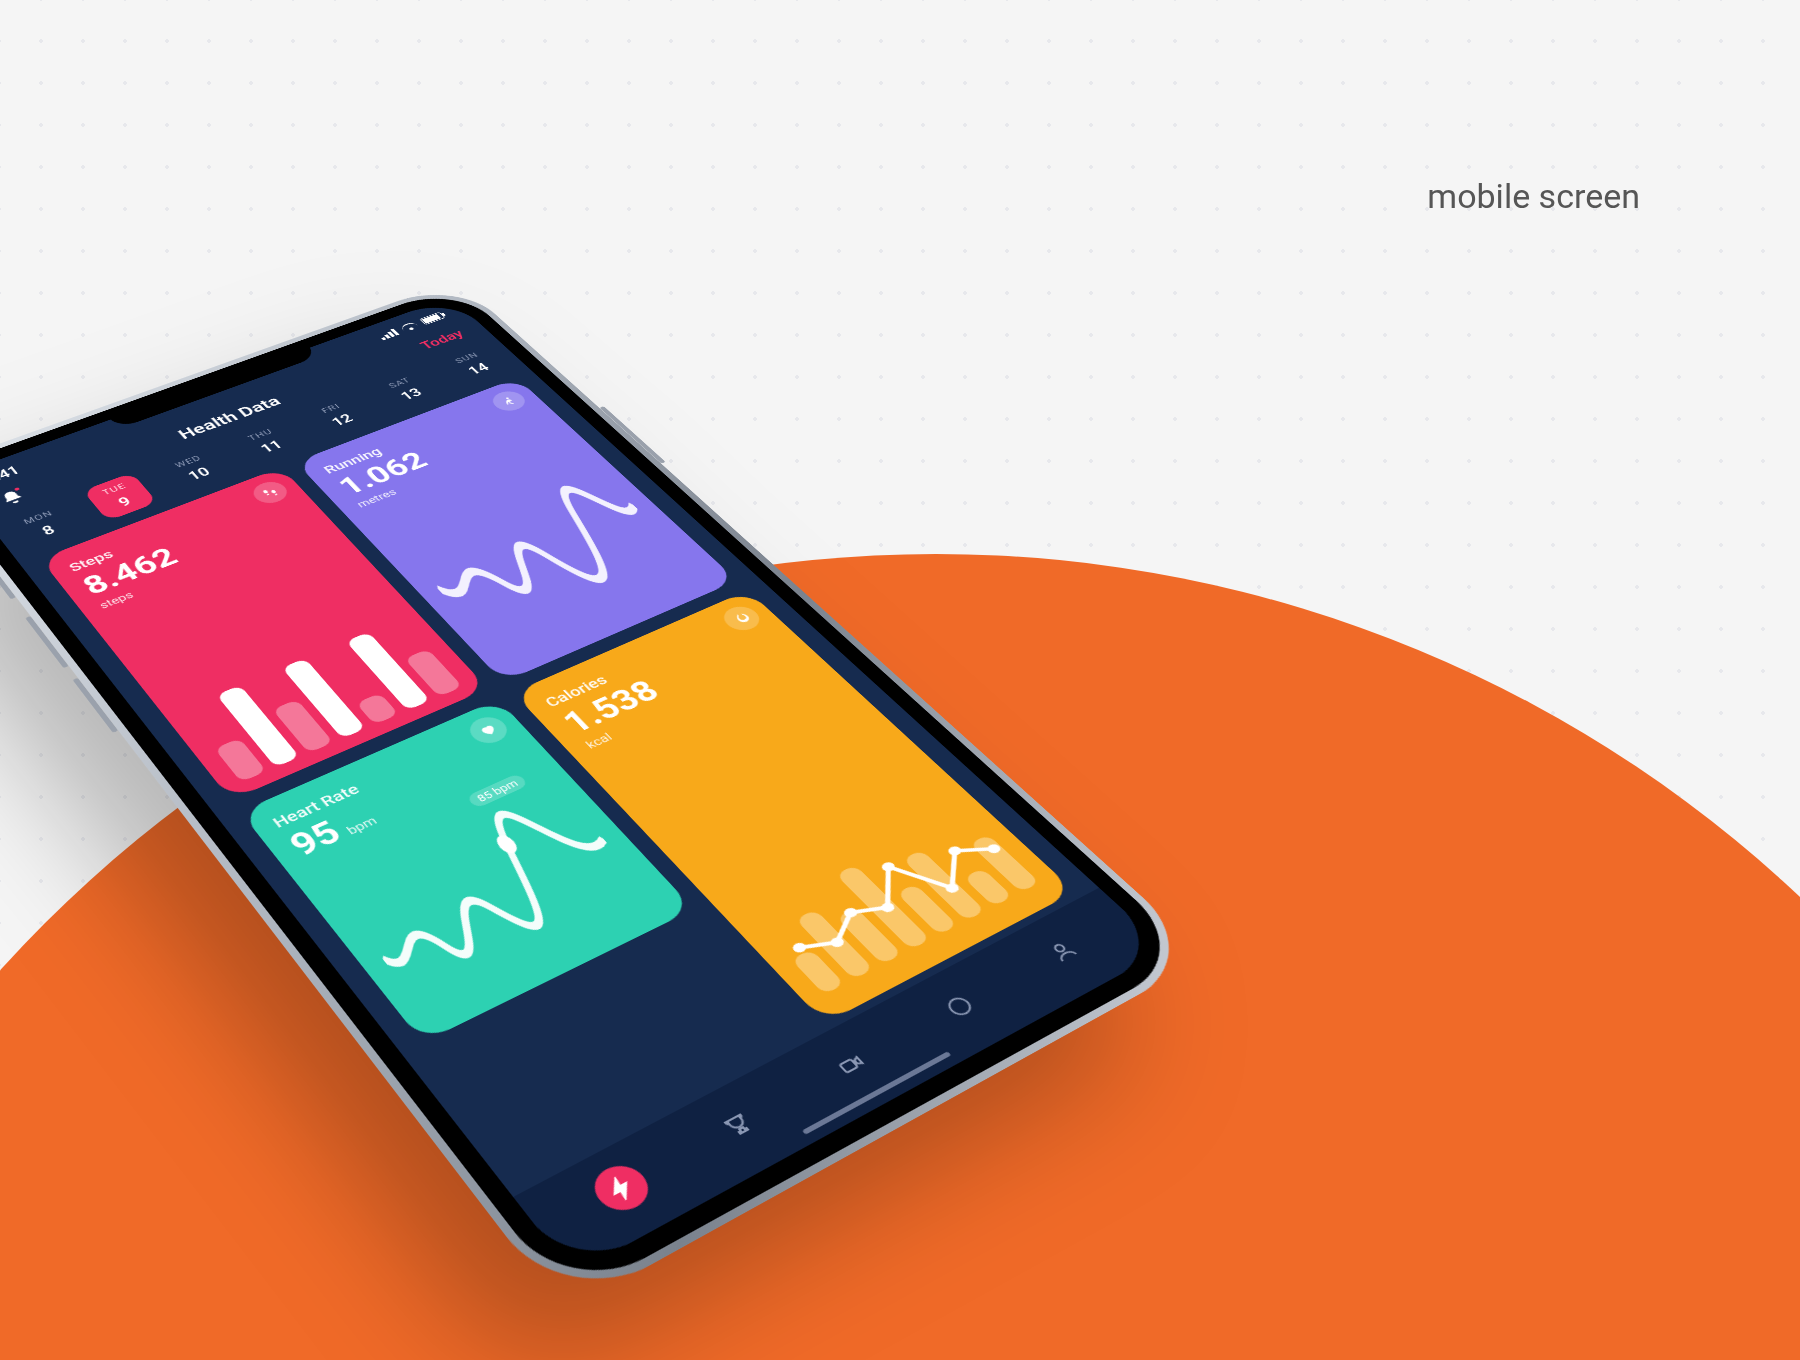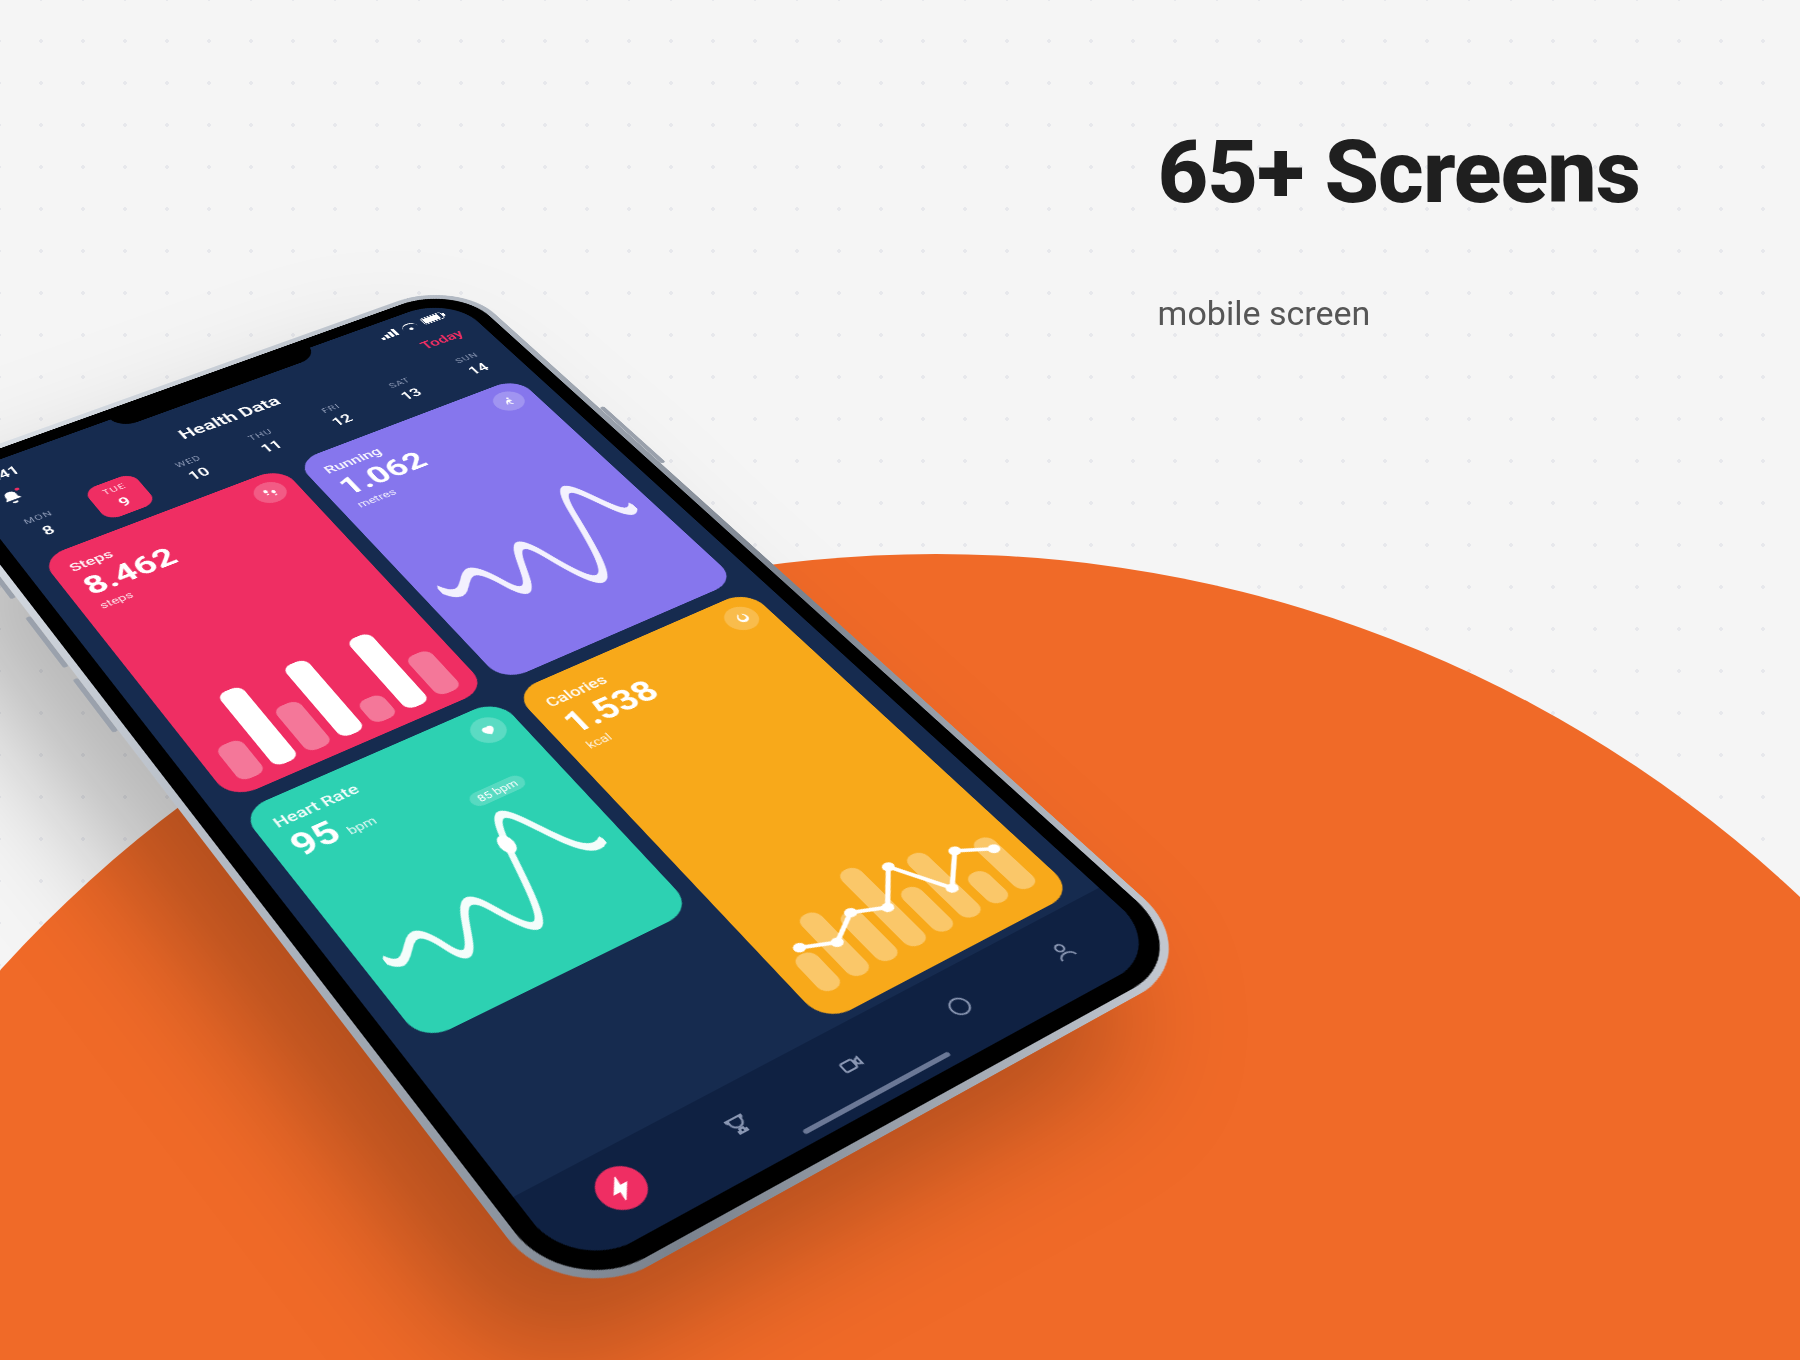--- a/index.html
+++ b/index.html
@@ -155,21 +155,20 @@
   .viewport{position:absolute;inset:0;overflow:hidden;}
 </style>
 </head>
 <body>
 
 <div class="viewport">
   <div class="dots"></div>
   <div class="orange-arc"></div>
 
   <div class="copy">
-    <h1>65+ Screens</h1>
     <p>
       <br>
       <span>mobile screen</span>
     </p>
   </div>
 
   <div class="scene">
     <div class="device">
       <span class="side l1"></span>
       <span class="side l2"></span>

